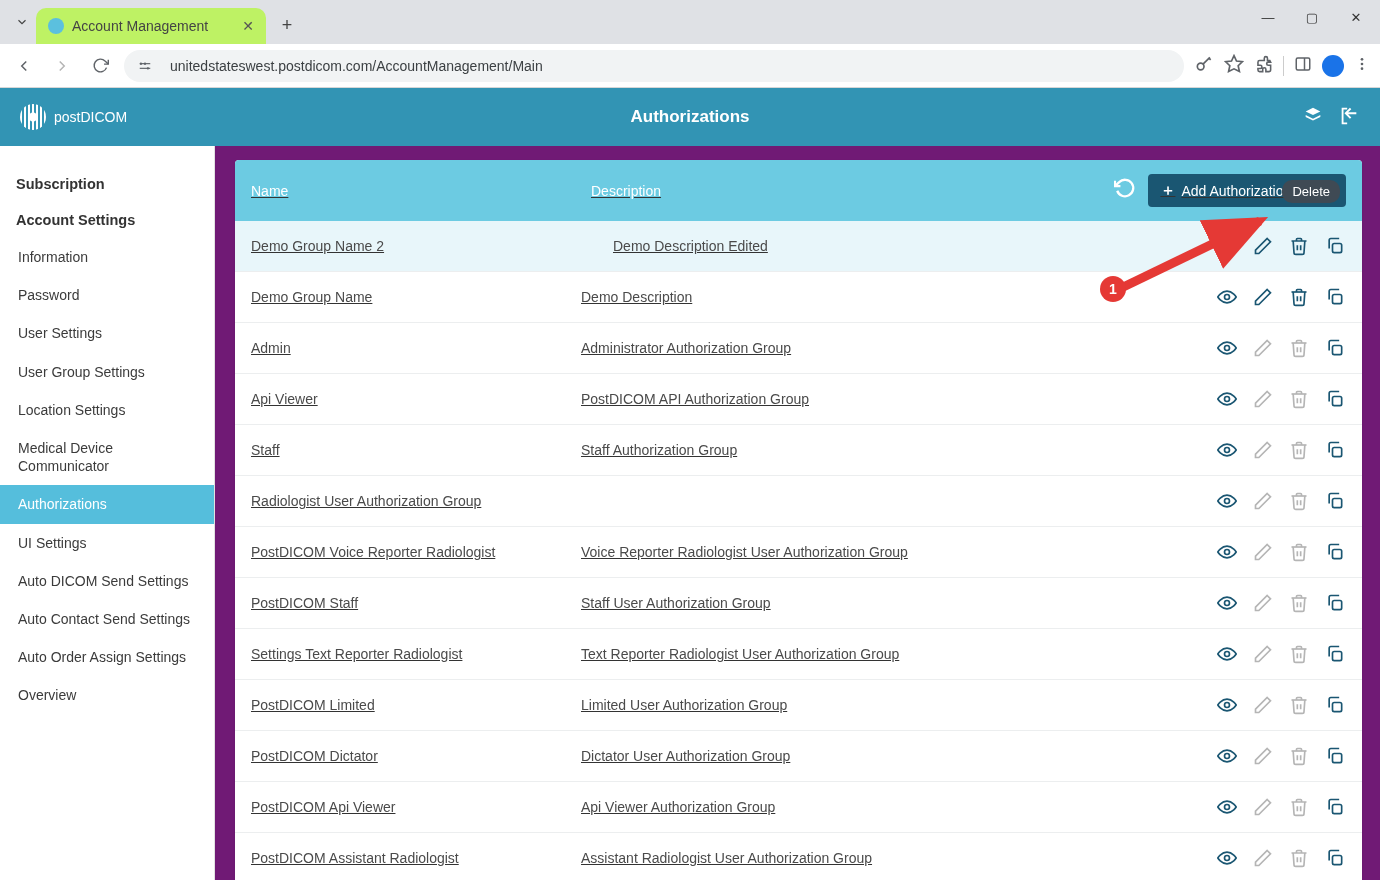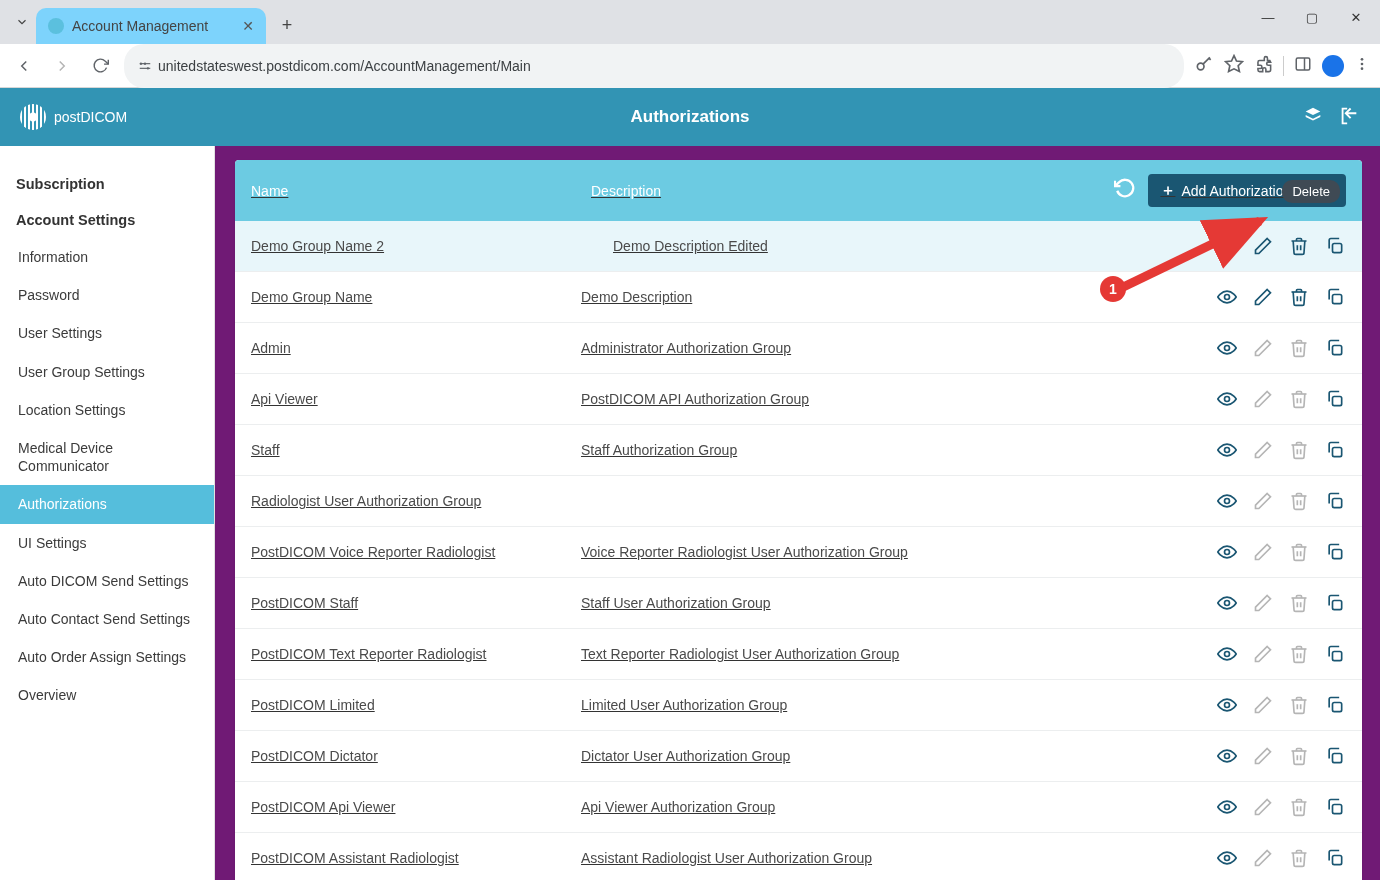--- a/index.html
+++ b/index.html
@@ -1,31 +1,31 @@
 <!DOCTYPE html>
 <html><head>
 <meta charset="utf-8">
 <style>
   * { box-sizing: border-box; margin: 0; padding: 0; }
   body { font-family: "Segoe UI", Arial, sans-serif; font-size: 14px; background: #fff; color: #333; overflow: hidden; }
 
   
   .browser-top { background: #dfe1e5; height: 44px; display: flex; align-items: flex-end; padding-left: 8px; }
   .tab-drop { width: 28px; height: 28px; margin-bottom: 8px; display:flex;align-items:center;justify-content:center;color:#444;}
-  .tab { background: #7dd3fc; border-radius: 10px 10px 0 0; height: 36px; display: flex; align-items: center; padding: 0 12px; gap: 8px; min-width: 230px; color:#444; position:relative; }
+  .tab { background: #bef264; border-radius: 10px 10px 0 0; height: 36px; display: flex; align-items: center; padding: 0 12px; gap: 8px; min-width: 230px; color:#444; position:relative; }
   .tab .favicon { width:16px;height:16px;border-radius:50%;background:#5bc0de; }
   .tab .close { margin-left:auto; font-size:14px; color:#555;}
   .new-tab { width:30px;height:30px;display:flex;align-items:center;justify-content:center;color:#444;font-size:18px;margin-bottom:4px;margin-left:6px;}
   .win-controls { margin-left:auto; display:flex; gap:0; align-self:flex-start; margin-top:2px; margin-right:2px;}
   .win-controls div { width:44px;height:30px;display:flex;align-items:center;justify-content:center;color:#333;font-size:13px;}
 
   .toolbar { background:#fff; height:44px; border-bottom:1px solid #d7d7d7; display:flex; align-items:center; padding:0 10px; gap:10px;}
   .tb-btn { width:28px;height:28px;display:flex;align-items:center;justify-content:center;color:#5f6368;font-size:16px;}
   .tb-btn.disabled{color:#b5b5b5;}
-  .addr { flex:1; background:#f1f3f4; border-radius:20px; height:44px; display:flex; align-items:center; padding:0 14px; gap:6px; color:#5f6368;}
+  .addr { flex:1; background:#f1f3f4; border-radius:20px; height:32px; display:flex; align-items:center; padding:0 14px; gap:18px; color:#5f6368;}
   .addr .url { color:#3c4043; }
   .tb-right { display:flex; align-items:center; gap:10px; color:#5f6368;}
   .tb-right .avatar{width:22px;height:22px;border-radius:50%;background:#1a73e8;}
   .tb-right .sep{width:1px;height:20px;background:#ccc;}
 
   
   .app-header { background:#3294b4; height:58px; display:flex; align-items:center; padding:0 20px; color:#fff; }
   .logo { display:flex; align-items:center; gap:8px; font-weight:500; }
   .logo-mark { width:26px;height:26px;border-radius:50%;background:repeating-linear-gradient(90deg,#fff 0 2px,transparent 2px 4px),radial-gradient(circle,#fff 0 4px,transparent 5px);background-blend-mode:screen;}
   .app-title { position:absolute; left:50%; transform:translateX(-50%); font-weight:600; font-size:17px;}
@@ -446,21 +446,21 @@
               </span>
               <span class="ic copy">
                 <svg viewBox="0 0 24 24">
                   <rect x="9" y="9" width="11" height="11" rx="2"></rect>
                   <path d="M5 15V5a2 2 0 0 1 2-2h10"></path>
                 </svg>
               </span>
             </div>
           </div>
           <div class="row">
-            <div class="name">PostDICOM Text Reporter Radiologist</div>
+            <div class="name">Settings Text Reporter Radiologist</div>
             <div class="desc">Text Reporter Radiologist User Authorization Group</div>
             <div class="actions">
               <span class="ic view">
                 <svg viewBox="0 0 24 24">
                   <path d="M1 12s4-7 11-7 11 7 11 7-4 7-11 7S1 12 1 12z"></path>
                   <circle cx="12" cy="12" r="3"></circle>
                 </svg>
               </span>
               <span class="ic edit muted">
                 <svg viewBox="0 0 24 24">

